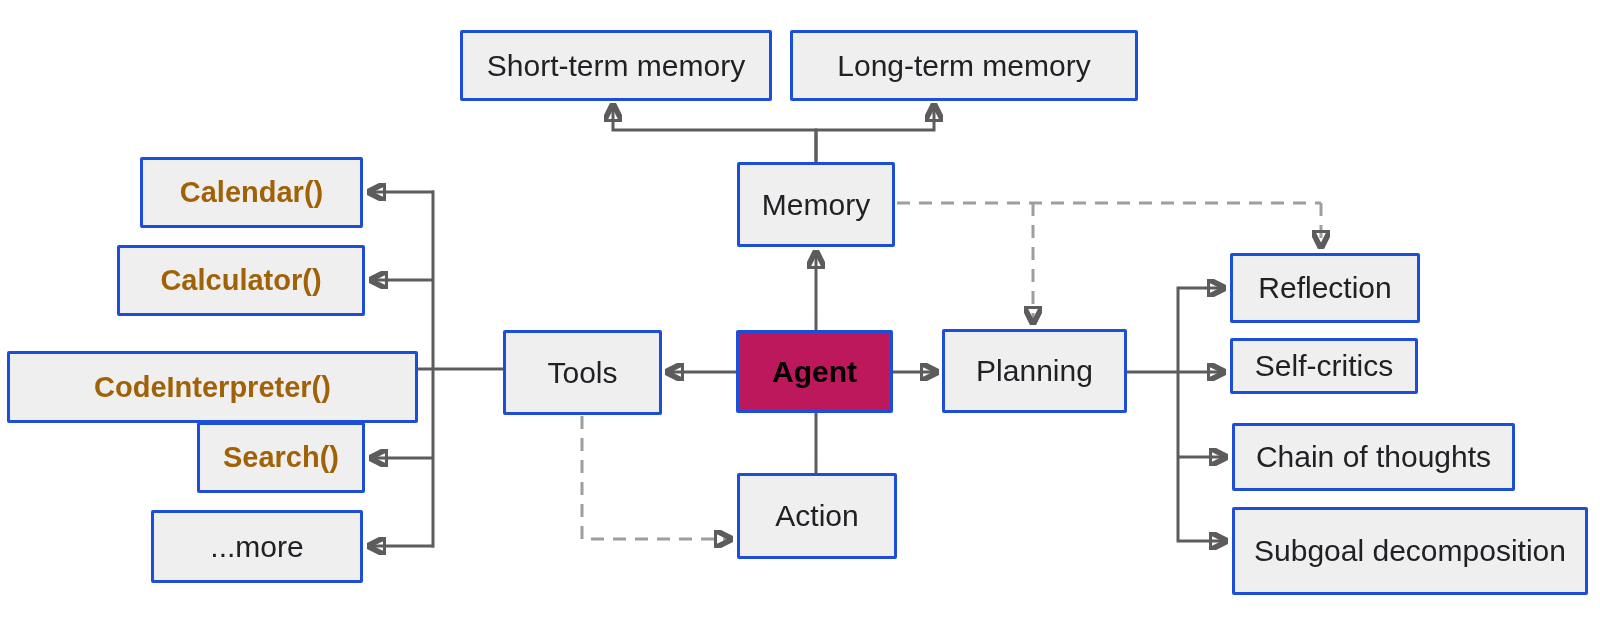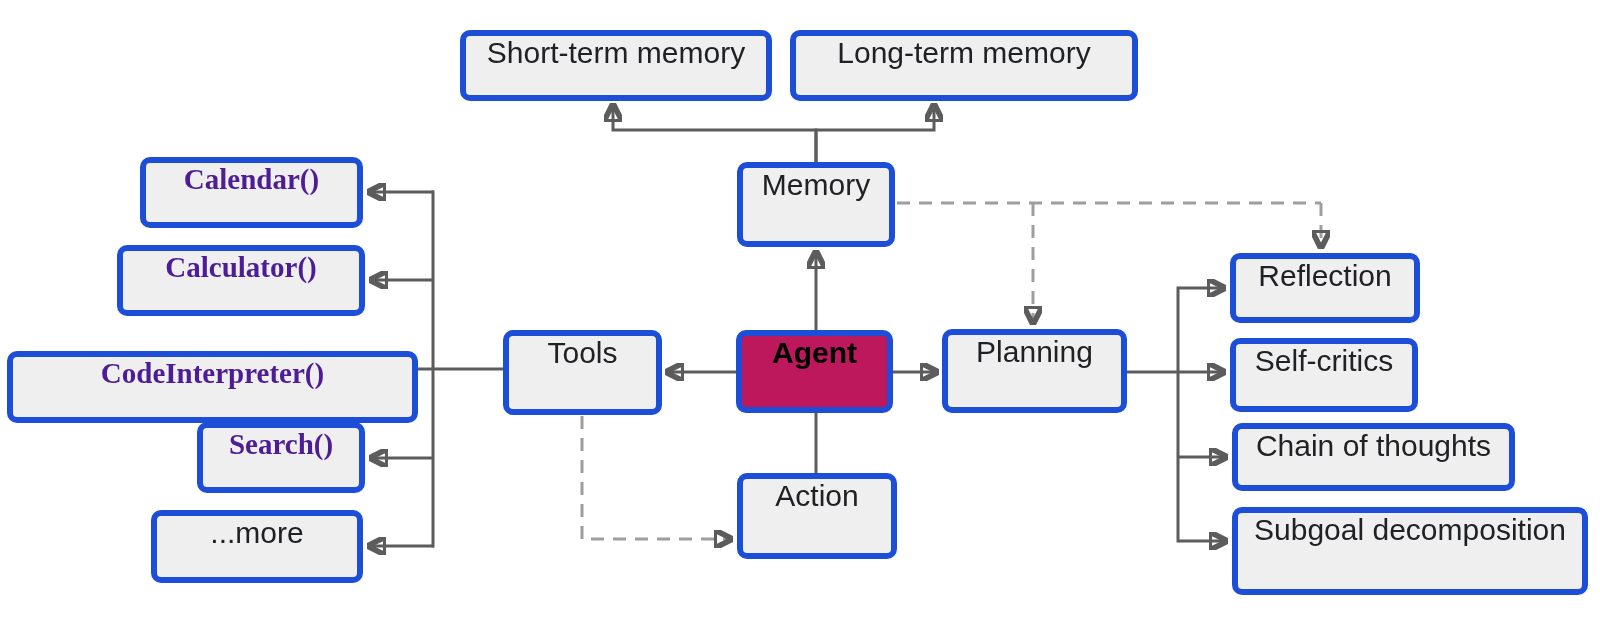--- a/index.html
+++ b/index.html
@@ -10,29 +10,29 @@
     overflow:hidden;
     font-family:"Liberation Sans", sans-serif;
   }
   .edges{position:absolute;left:0;top:0;width:1600px;height:635px;}
   .edges path{fill:none;stroke:#5c5c5c;stroke-width:3;}
   .edges path.dashed{stroke:#9e9e9e;stroke-dasharray:13 9;}
   .node{
     position:absolute;
     box-sizing:border-box;
     background:#efefef;
-    border:6px solid #1d4ed8;
-    border-radius:10px;
-    display:flex;align-items:flex-start;justify-content:center;
+    border:3px solid #1d4ed8;
+    border-radius:2px;
+    display:flex;align-items:center;justify-content:center;
     font-size:30px;color:#202124;
     white-space:nowrap;
   }
   .node.mono{
-    font-family:Liberation Serif, serif;
-    font-weight:bold;font-size:29px;color:#4c1d95;
+    font-family:Liberation Sans, sans-serif;
+    font-weight:bold;font-size:29px;color:#a16207;
   }
   .node.agent{
     background:#be185d;
     font-weight:bold;color:#000000;
   }
 </style>
 </head>
 <body>
 
 <div class="canvas">
@@ -110,21 +110,21 @@
   <div class="node mono" style="left:197px;top:422px;width:168px;height:71px">
     <span>Search()</span>
   </div>
   <div class="node" style="left:151px;top:510px;width:212px;height:73px">
     <span>...more</span>
   </div>
 
   <div class="node" style="left:1230px;top:253px;width:190px;height:70px">
     <span>Reflection</span>
   </div>
-  <div class="node" style="left:1230px;top:338px;width:188px;height:74px">
+  <div class="node" style="left:1230px;top:338px;width:188px;height:56px">
     <span>Self-critics</span>
   </div>
   <div class="node" style="left:1232px;top:423px;width:283px;height:68px">
     <span>Chain of thoughts</span>
   </div>
   <div class="node" style="left:1232px;top:507px;width:356px;height:88px">
     <span>Subgoal decomposition</span>
   </div>
 
 </div>

